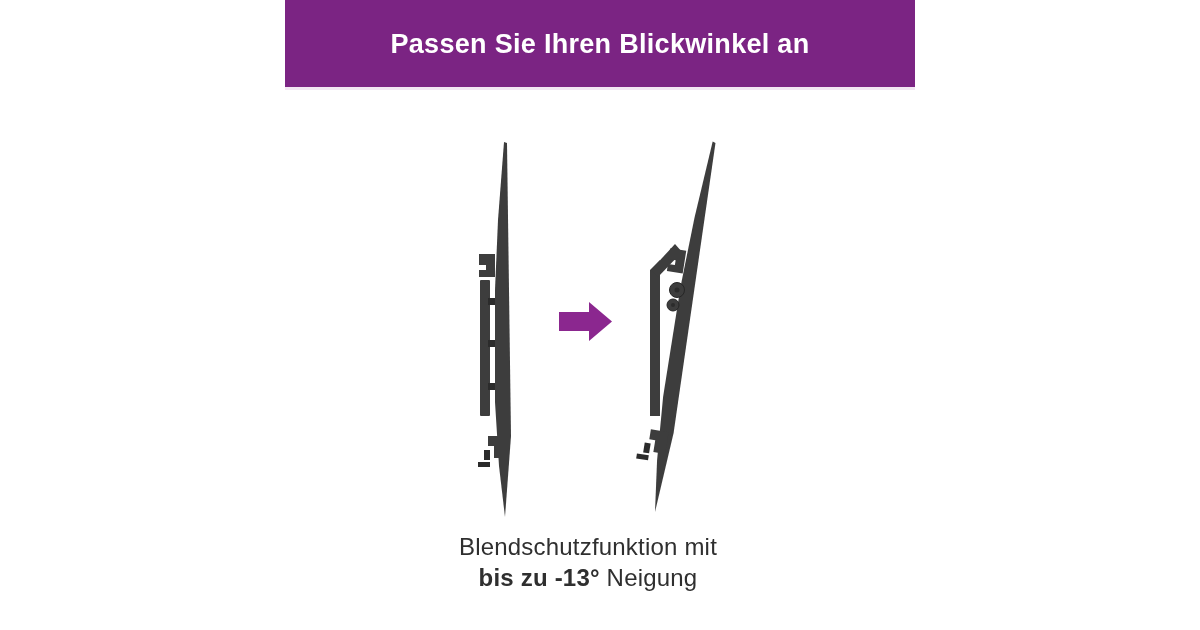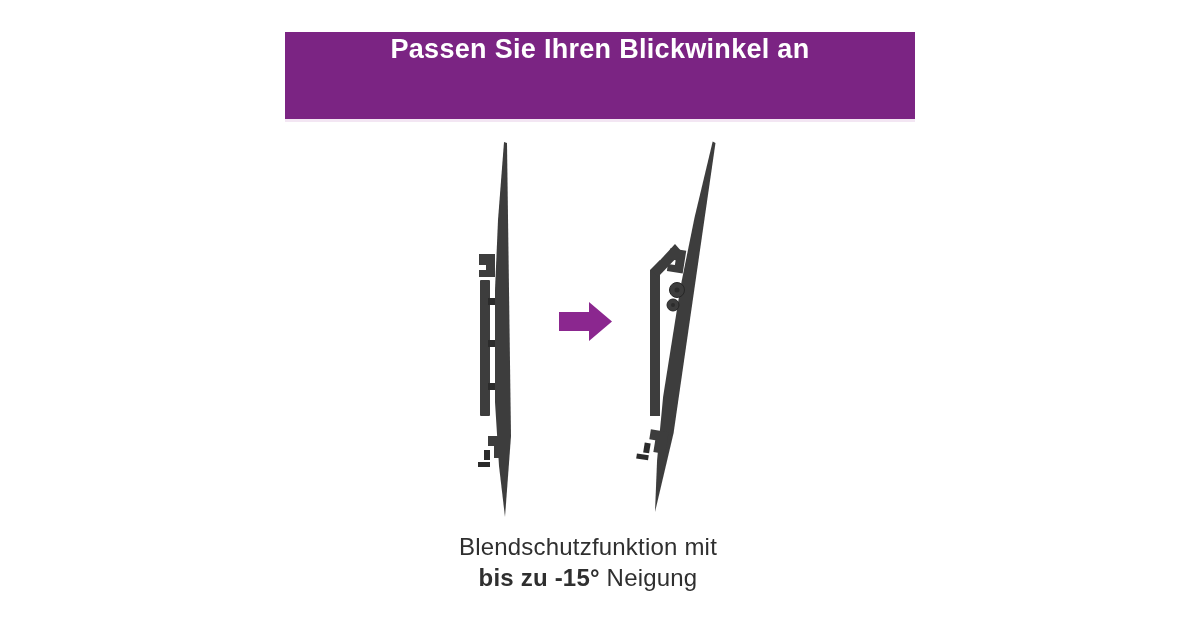--- a/index.html
+++ b/index.html
@@ -20,21 +20,21 @@
     background:var(--page-bg);
     overflow:hidden;
     margin:0 auto;
   }
   .banner{
     position:absolute;left:285px;top:0;
     width:630px;height:90px;
     box-sizing:border-box;
     background:var(--banner-bg);
     border-bottom:3px solid var(--banner-underline);
-    display:flex;justify-content:center;margin-top:32px;
+    display:flex;align-items:center;justify-content:center;
   }
   .banner-title{
     color:var(--banner-text);
     font-size:27px;font-weight:700;
     letter-spacing:.3px;
     padding-top:2px;
     white-space:nowrap;
   }
   .figure{position:absolute;}
   .fig-left{left:450px;top:140px;}
@@ -105,16 +105,16 @@
 
       <circle class="tv-fill" cx="57" cy="150" r="7.5" stroke="#262626" stroke-width="1"></circle>
       <circle class="tv-dark" cx="57" cy="150" r="2.5"></circle>
       <circle class="tv-fill" cx="53" cy="165" r="6" stroke="#262626" stroke-width="1"></circle>
       <circle class="tv-dark" cx="53" cy="165" r="2"></circle>
     </svg>
   </div>
 
   <div class="caption">
     <div>Blendschutzfunktion mit</div>
-    <div><b>bis zu -15°</b><span> Neigung</span></div>
+    <div><b>bis zu -13°</b><span> Neigung</span></div>
   </div>
 
 </div>
 
 </body></html>

